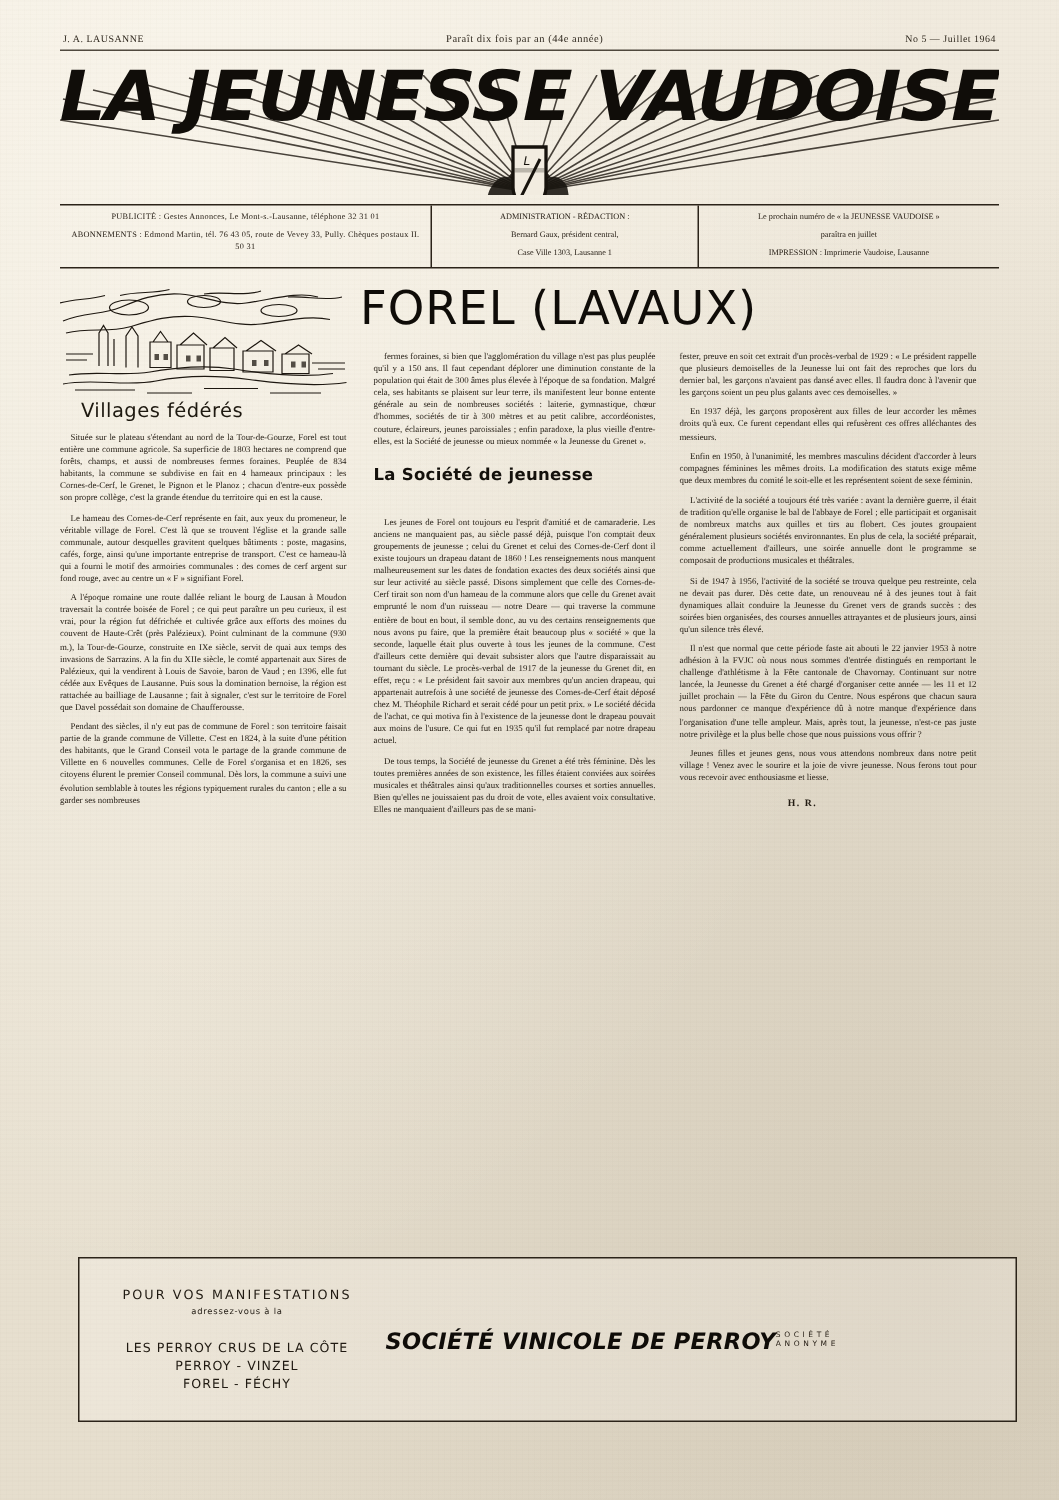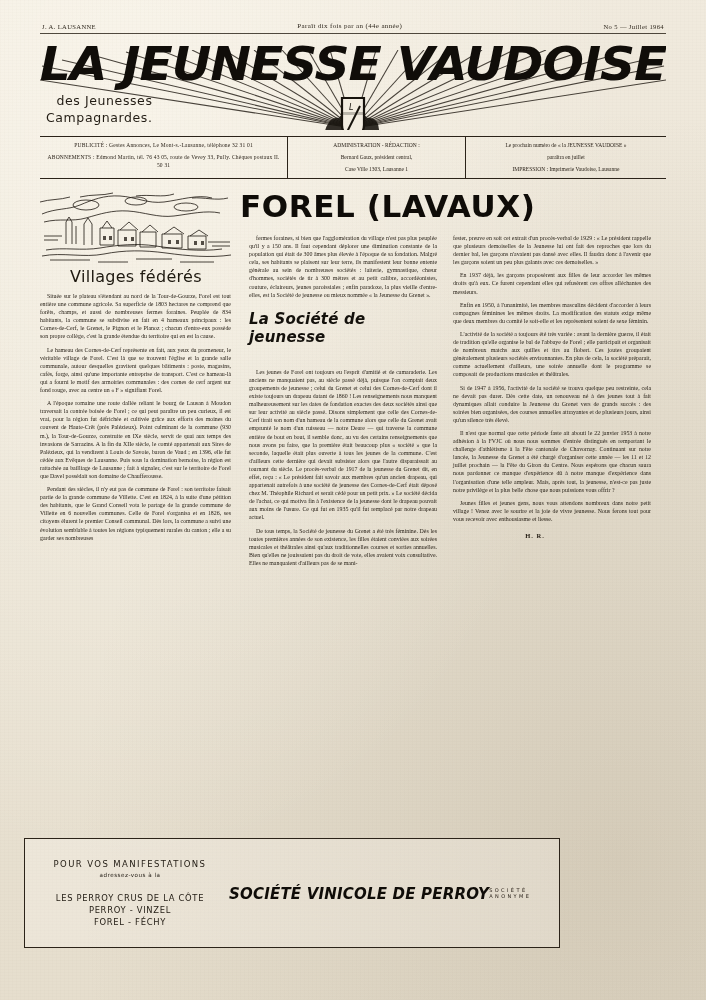--- a/index.html
+++ b/index.html
@@ -63,45 +63,45 @@
   .ibox .cap{letter-spacing:.2px;}
 
   
   .content{display:flex;margin-top:9px;}
   .col-left{width:200px;padding-right:9px;box-sizing:border-box;}
   .col-mid{width:205px;padding:0 8px;box-sizing:border-box;
            border-left:1px solid rgba(43,35,25,.0);}
   .col-right{width:206px;padding-left:8px;box-sizing:border-box;}
 
   .cut{width:193px;height:78px;display:block;}
-  .villages{font-family:"DejaVu Sans",sans-serif;font-size:16px;
-            color:#1d180f;margin:1px 0 6px 30px;letter-spacing:.3px;}
+  .villages{font-family:"DejaVu Sans",sans-serif;font-size:13px;
+            color:#1d180f;margin:1px 0 6px 14px;letter-spacing:.3px;}
 
   .headline{
-    font-family:"DejaVu Sans",sans-serif;font-weight:700;
+    font-family:"DejaVu Sans",sans-serif;font-weight:400;
     font-size:31px;line-height:33px;letter-spacing:.6px;
     color:#0f0c08;margin:2px 0 11px;
   }
   .hl-wrap{width:411px;}
 
   .sect{
-    font-family:"DejaVu Sans",sans-serif;font-weight:700;font-style:italic;
-    font-size:15px;color:#14110c;margin:11px 0 22px;letter-spacing:.2px;
+    font-family:"DejaVu Sans",sans-serif;font-weight:700;
+    font-size:11px;color:#14110c;margin:11px 0 22px;letter-spacing:.2px;
   }
   p.body{
     margin:0 0 5px;font-size:5.9px;line-height:8.1px;
     text-align:justify;text-justify:inter-word;
     hyphens:auto;color:#231c13;text-indent:7px;
   }
   p.body.noind{text-indent:0;}
   .sig{text-align:center;font-size:6.5px;font-weight:700;
        letter-spacing:1px;margin:9px 34px 0 0;color:#221b12;}
 
   
-  .advert{position:absolute;left:24px;top:838px;width:536px;height:110px;
+  .advert{position:absolute;left:52px;top:838px;width:626px;height:110px;
           border:1px solid #2b2319;box-sizing:border-box;display:flex;
           align-items:center;background:rgba(255,253,246,.25);}
   .ad-l{width:198px;text-align:center;font-family:"DejaVu Sans",sans-serif;
         color:#201a12;padding-left:6px;}
   .ad-l .t1{font-size:8.5px;letter-spacing:1.4px;}
   .ad-l .t2{font-size:5.6px;letter-spacing:.5px;margin-top:3px;}
   .ad-l .t3{font-size:8.4px;letter-spacing:.7px;margin-top:14px;line-height:12px;}
   .ad-mid{width:218px;display:flex;flex-direction:row;align-items:center;}
   .ad-logo{font-family:"DejaVu Sans",sans-serif;font-weight:700;font-style:italic;
            font-size:15px;letter-spacing:.2px;color:#0f0c08;margin-top:1px;
@@ -169,24 +169,20 @@
           <g fill="#16120c">
             <path d="M12 34c3-5 7-7 11-6 2-4 6-5 9-3 1-3 4-4 6-2l1 29H8c0-8 1-14 4-18z" opacity=".88"></path>
             <path d="M62 34c-3-5-7-7-11-6-2-4-6-5-9-3l-1 27h23c0-7-1-13-2-18z" opacity=".88"></path>
           </g>
           <path d="M26 8h22v27c0 10-11 16-11 16S26 45 26 35V8z" fill="#f2ece0" stroke="#16120c" stroke-width="2.2"></path>
           <path d="M27 22h20v3H27z" fill="#16120c" opacity=".25"></path>
           <path d="M31 42l13-26" stroke="#16120c" stroke-width="2" fill="none"></path>
           <text x="33" y="20" font-family="DejaVu Sans, sans-serif" font-size="8" font-style="italic" fill="#16120c">L</text>
         </svg>
 
-        <div class="sub-r">
-          <div>des Jeunesses</div>
-          <div>Campagnardes.</div>
-        </div>
       </div>
     </div>
 
     <div class="infobar">
       <div class="ibox a">
         <p class="cap">PUBLICITÉ : Gestes Annonces, Le Mont-s.-Lausanne, téléphone 32 31 01</p>
         <p class="cap">ABONNEMENTS : Edmond Martin, tél. 76 43 05, route de Vevey 33, Pully. Chèques postaux II. 50 31</p>
       </div>
       <div class="ibox b">
         <p>ADMINISTRATION - RÉDACTION :</p>

